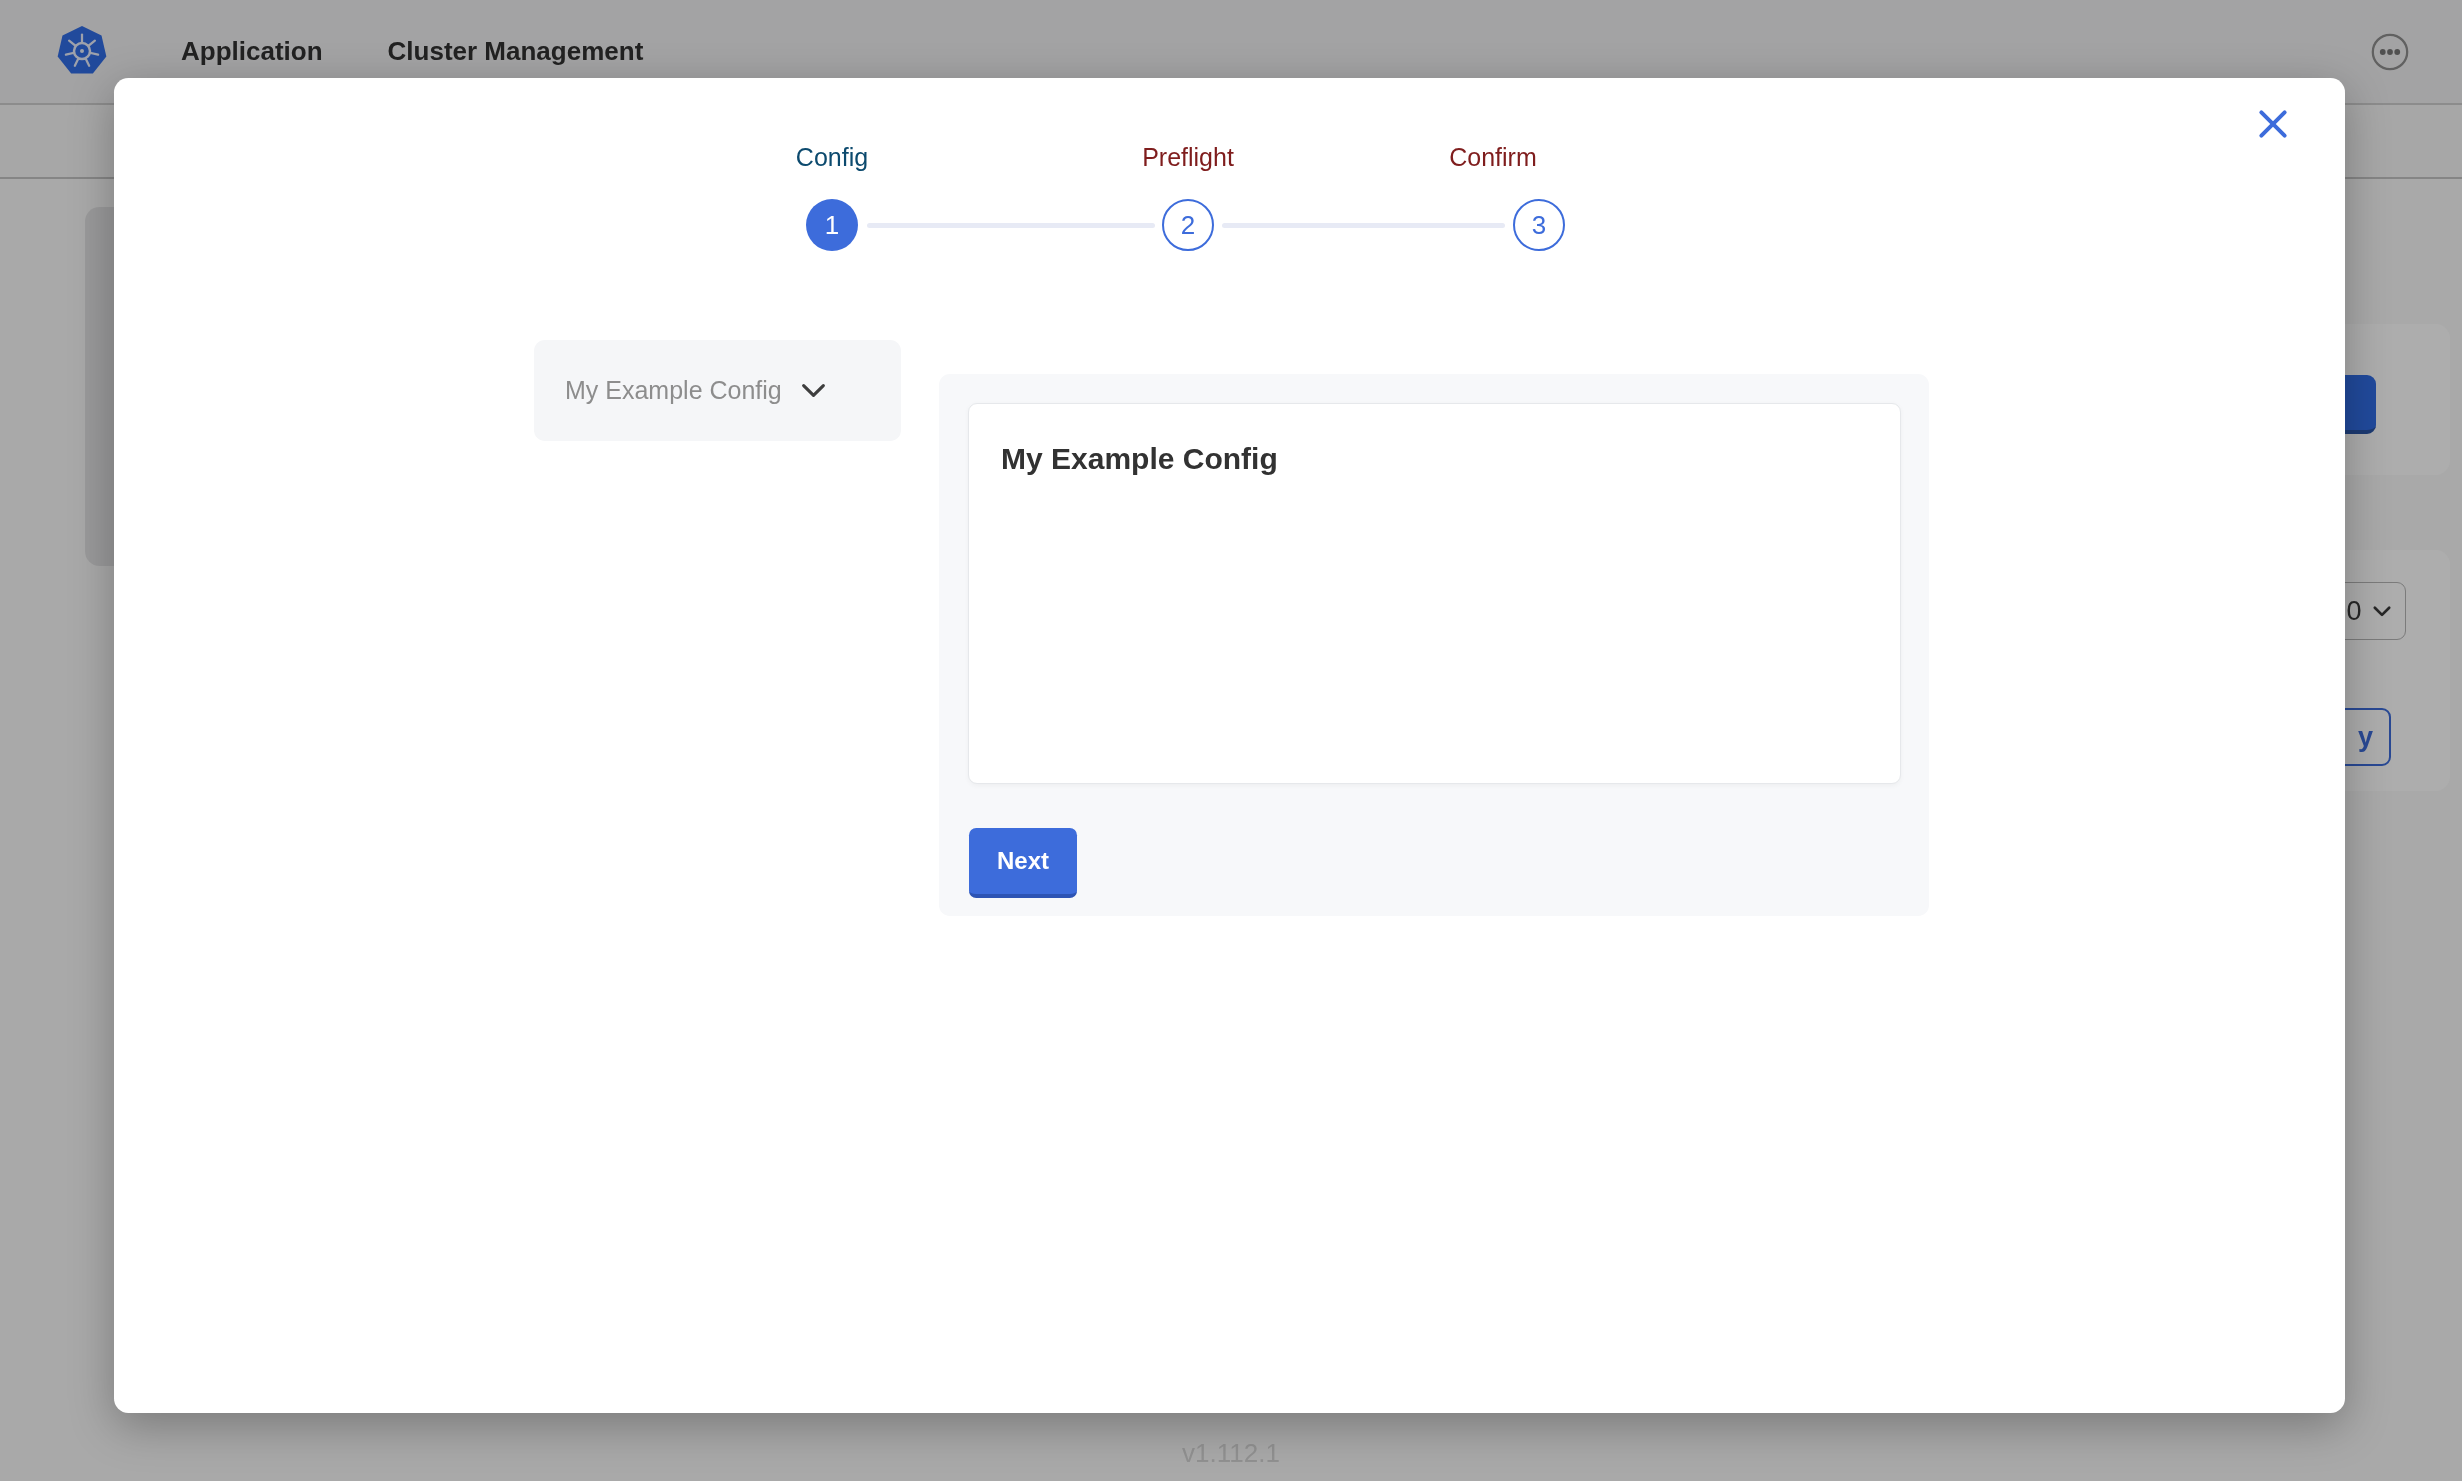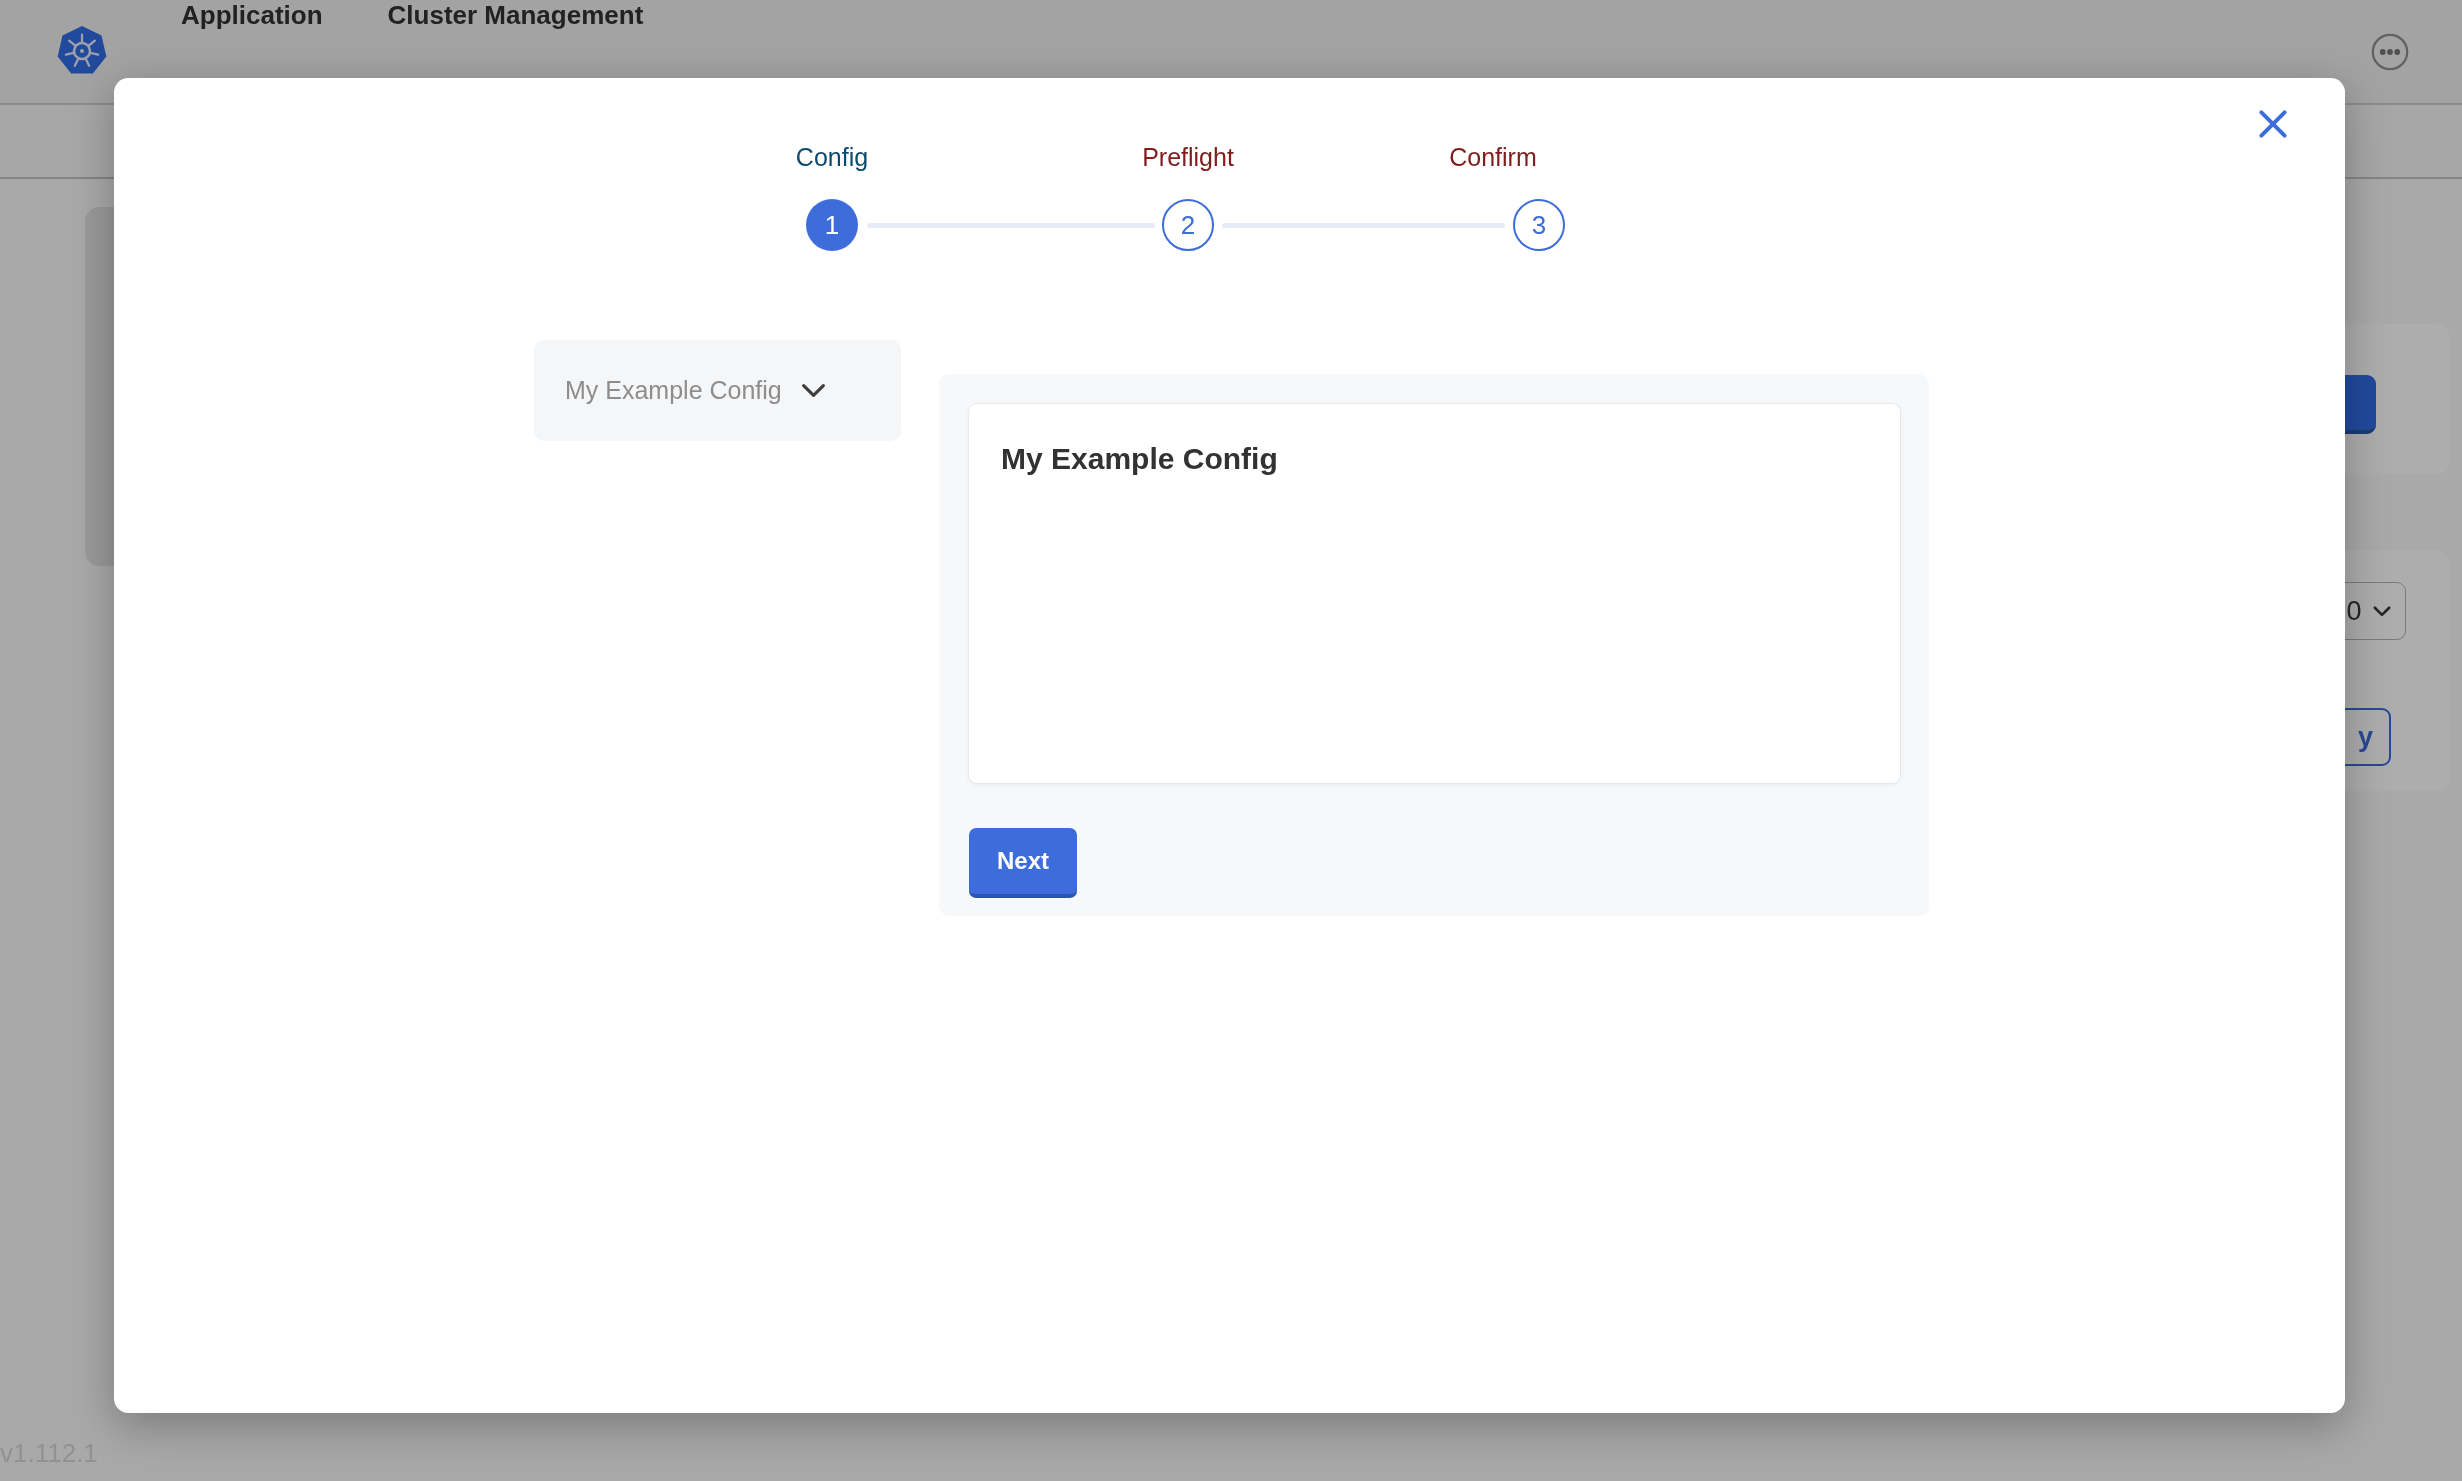--- a/index.html
+++ b/index.html
@@ -4,39 +4,39 @@
 <style>
   * { margin:0; padding:0; box-sizing:border-box; }
   body { font-family:"Liberation Sans","DejaVu Sans",sans-serif; background:#888; }
   #screen { position:relative; width:2462px; height:1481px; overflow:hidden; background:#fafafa; }
 
   
   .app { position:absolute; inset:0; z-index:0; }
   .nav { position:absolute; left:0; top:0; width:2462px; height:105px;
          background:#f1f1f2; border-bottom:2.7px solid #cfcfcf; }
   .brand { position:absolute; left:57px; top:25px; width:50px; height:52px; }
-  .nav-items { position:absolute; left:181px; top:0; height:102px; display:flex; align-items:flex-start; gap:65px; }
+  .nav-items { position:absolute; left:181px; top:0; height:102px; display:flex; align-items:center; gap:65px; }
   .nav-item { font-size:26px; font-weight:bold; color:#333; cursor:pointer; white-space:nowrap; }
   .overflow { position:absolute; left:2371px; top:33px; width:38px; height:38px; cursor:pointer; }
   .subnav { position:absolute; left:0; top:105px; width:2462px; height:74px;
             background:#f6f6f7; border-bottom:2.7px solid #c4c4c4; }
   .bg-left-panel { position:absolute; left:85px; top:207px; width:341px; height:359px; background:#e4e4e5; border-radius:14.4px; }
   .bg-card-top { position:absolute; left:2297px; top:324px; width:153px; height:151px; background:#fff; border-radius:14.4px; }
   .bg-card-bottom { position:absolute; left:2297px; top:550px; width:153px; height:241px; background:#fff; border-radius:14.4px; }
   .bg-blue-btn { position:absolute; left:2283px; top:375px; width:93px; height:59px; background:#326de6;
                  border-radius:9px; border-bottom:4.5px solid #2a56a8; cursor:pointer; }
   .bg-select { position:absolute; left:2320px; top:582px; width:86px; height:58px; background:#fff;
                border:1.8px solid #b5b5b5; border-radius:9px; display:flex; align-items:center;
                justify-content:flex-end; gap:10.8px; padding-right:12.6px; cursor:pointer;
                font-size:27px; color:#3a3a3a; }
   .bg-outline-btn { position:absolute; left:2308px; top:708px; width:83px; height:58px; background:#fff;
                     border:2.7px solid #3d6cdb; border-radius:9px; display:flex; align-items:center;
                     justify-content:flex-end; padding-right:16px; cursor:pointer;
                     font-size:27px; font-weight:bold; color:#3d6cdb; }
-  .footer { position:absolute; left:0; top:1438px; width:2462px; 
+  .footer { position:absolute; left:0; top:1438px; width:2462px; text-align:center;
             font-size:26px; color:#d6d6d6; }
 
   
   .overlay { position:absolute; inset:0; background:rgba(0,0,0,0.32); z-index:10; }
 
   
   .modal { position:absolute; left:114px; top:78px; width:2231px; height:1335px; background:#fff;
            border-radius:14.4px; box-shadow:0 12.6px 45px rgba(0,0,0,0.28); z-index:20; }
   .close { position:absolute; left:2142px; top:29px; width:34px; height:34px; cursor:pointer; }
 

